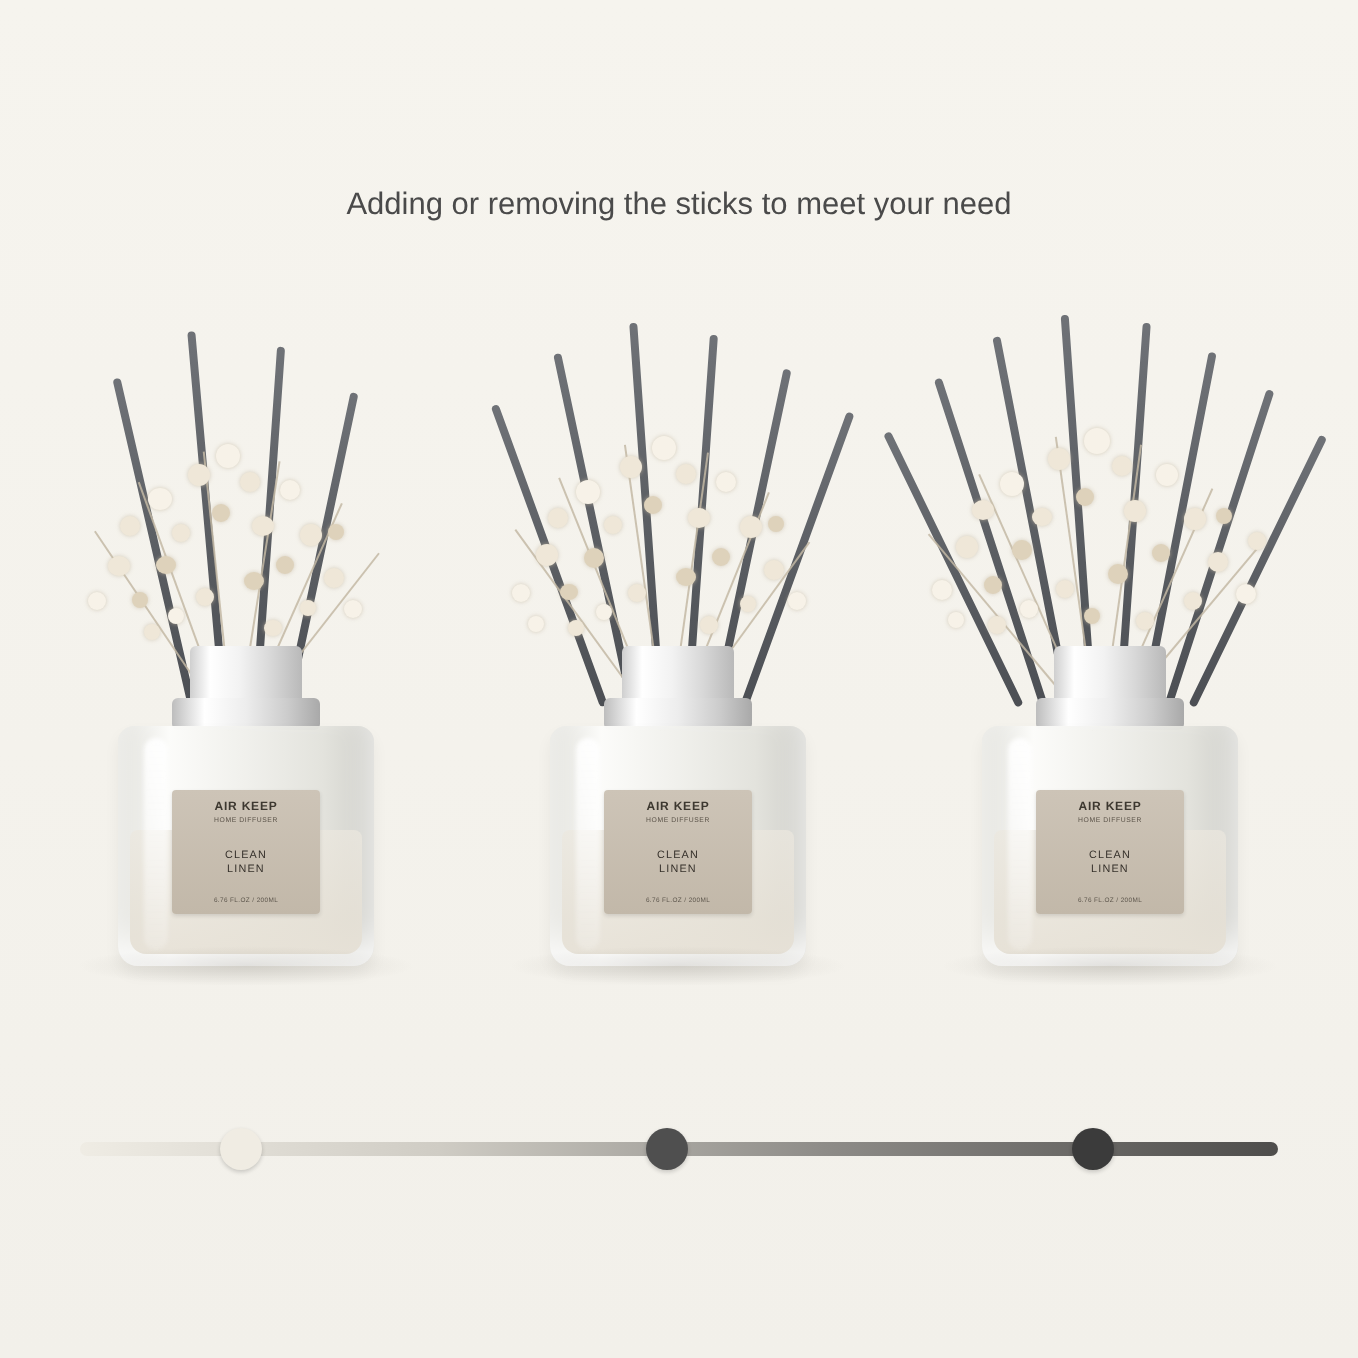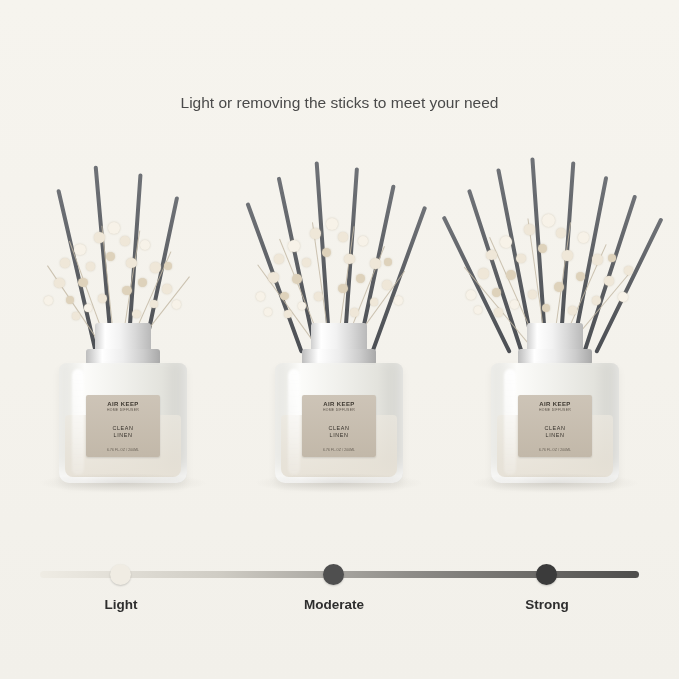--- a/index.html
+++ b/index.html
@@ -100,21 +100,21 @@
   .cap{position:absolute;font-size:13.5px;font-weight:bold;color:#2e2e2e;transform:translateX(-50%);}
   .c1{left:81px;}
   .c2{left:294px;}
   .c3{left:507px;}
 </style>
 </head>
 <body>
 
 <div class="stage">
 
-  <div class="subtitle">Light or removing the sticks to meet your need</div>
+  <div class="subtitle">Adding or removing the sticks to meet your need</div>
 
   <div class="group g1">
     <div class="sticks">
       <div class="stick" style="left:76px;height:168px;transform:rotate(-13deg);"></div>
       <div class="stick" style="left:92px;height:188px;transform:rotate(-5deg);"></div>
       <div class="stick" style="left:108px;height:180px;transform:rotate(4deg);"></div>
       <div class="stick" style="left:124px;height:160px;transform:rotate(12deg);"></div>
     </div>
     <div class="flowers">
       <div class="stem" style="left:100px;height:120px;transform:rotate(-34deg);"></div>
@@ -286,19 +286,14 @@
       <div class="shadow"></div>
     </div>
   </div>
 
   <div class="slider">
     <div class="track"></div>
     <div class="knob k1"></div>
     <div class="knob k2"></div>
     <div class="knob k3"></div>
   </div>
-  <div class="caplabels">
-    <div class="cap c1">Light</div>
-    <div class="cap c2">Moderate</div>
-    <div class="cap c3">Strong</div>
-  </div>
 
 </div>
 
 </body></html>

